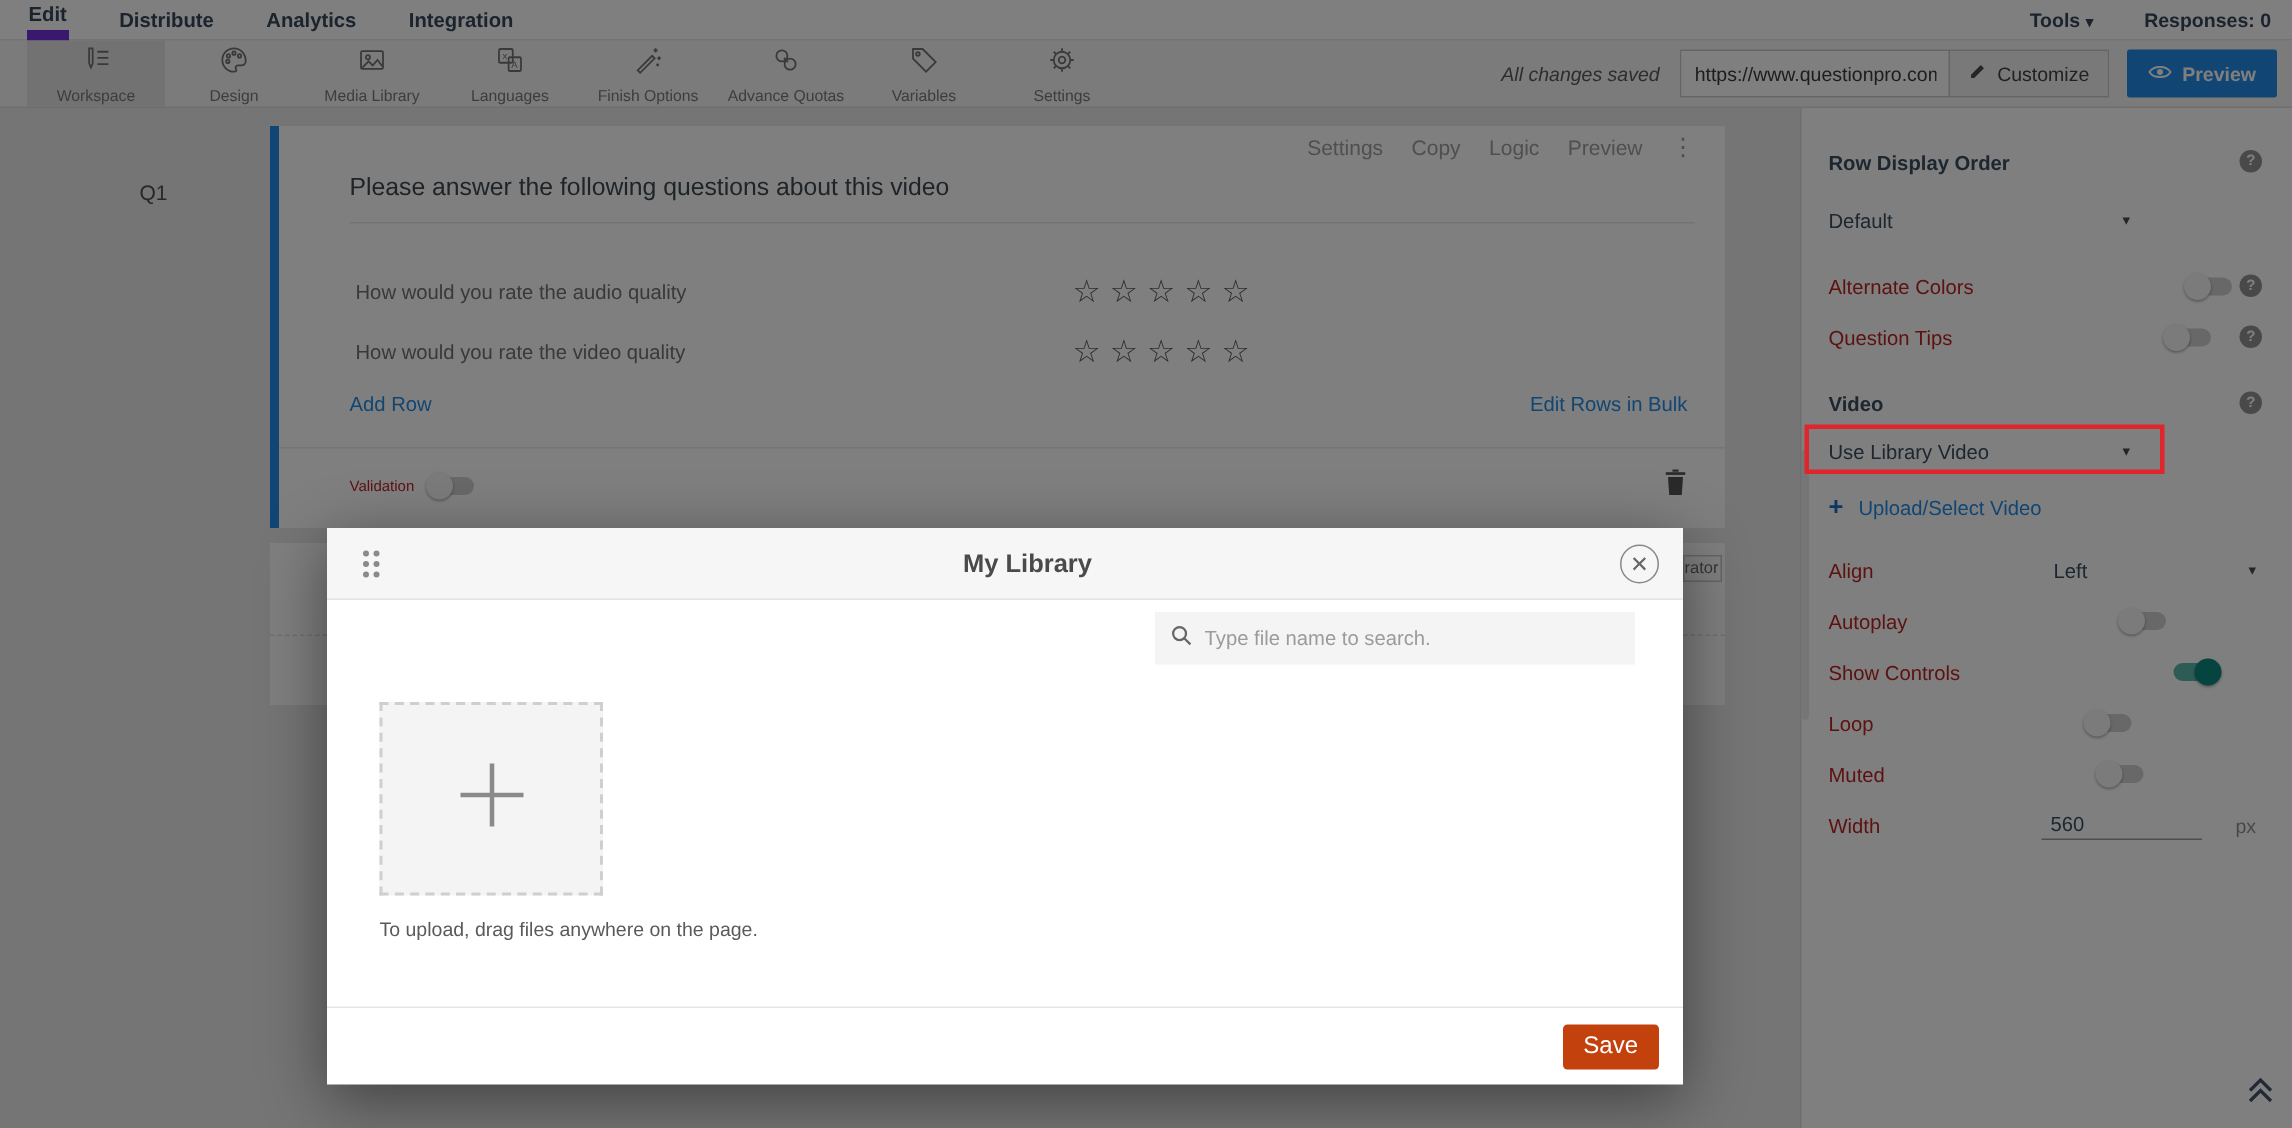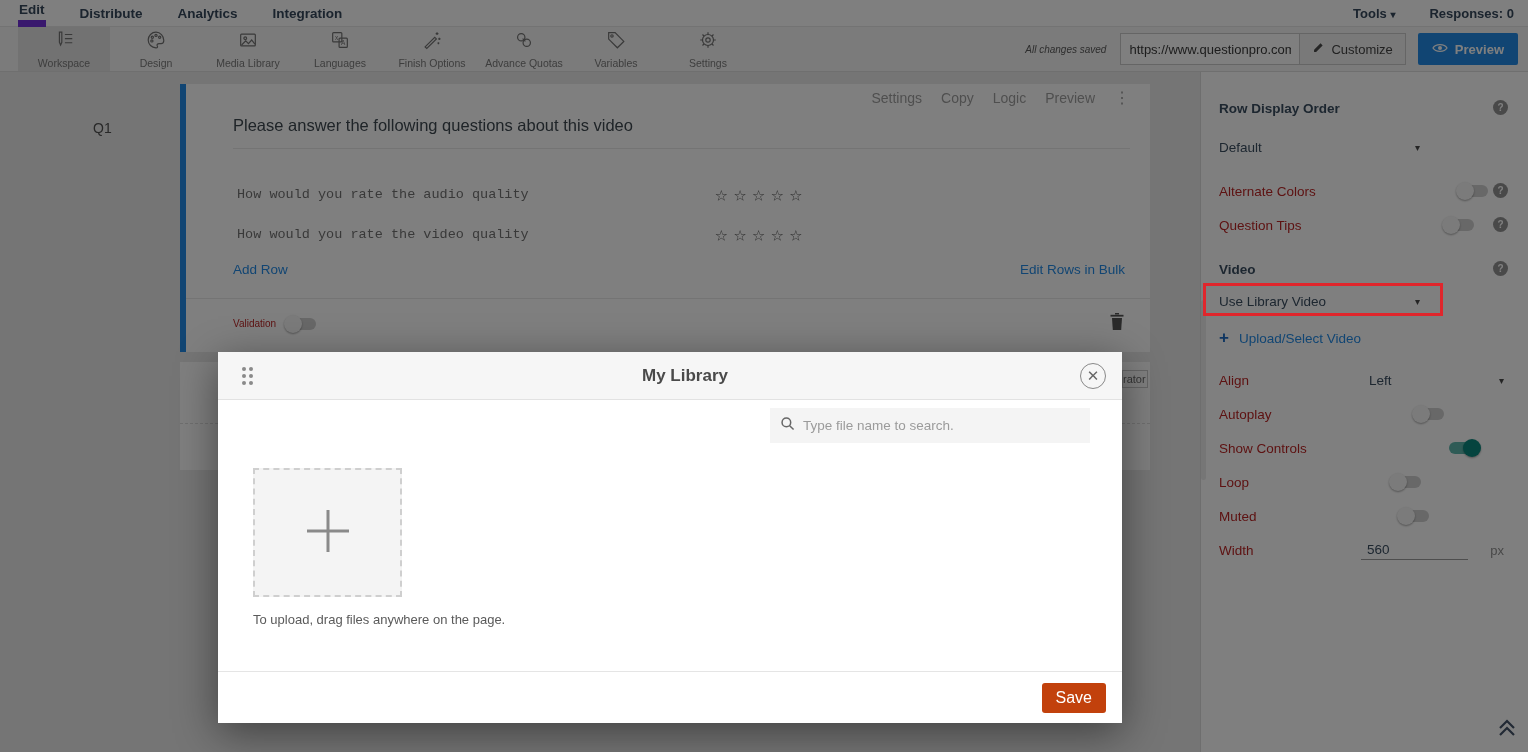--- a/index.html
+++ b/index.html
@@ -20,40 +20,40 @@
 
   
   .toolbar { position:absolute; left:0; top:27px; width:100%; height:45px; background:#f6f6f6;
              display:flex; align-items:stretch; padding-left:18px; border-bottom:1px solid #dedede; }
   .tb-btn { width:92px; display:flex; flex-direction:column; align-items:center; justify-content:center;
             gap:2px; cursor:pointer; }
   .tb-btn.selected { background:#e3e3e3; }
   .tb-btn svg { stroke:#6e6e6e; fill:none; stroke-width:1.3; }
   .tb-btn .tb-label { font-size:10.5px; color:#767676; white-space:nowrap; }
   .tb-right { margin-left:auto; display:flex; align-items:center; padding-right:10px; }
-  .autosave { font-size:10px; font-style:italic; color:#555; margin-right:14px; }
+  .autosave { font-size:13px; font-style:italic; color:#555; margin-right:14px; }
   .url-group { display:flex; align-items:stretch; height:32px; border:1px solid #c9c9c9; background:#fff; }
   .url-input { width:178px; border:none; outline:none; font-size:13px; color:#333; padding:0 8px;
                font-family:"Liberation Sans", sans-serif; background:#fff; }
   .customize-btn { display:flex; align-items:center; gap:6px; padding:0 12px; background:#f3f3f3;
                    border-left:1px solid #c9c9c9; font-size:13px; color:#3c3c3c; cursor:pointer; }
   .preview-btn { margin-left:12px; height:32px; padding:0 14px; background:#1b87e6; color:#fff;
                  display:flex; align-items:center; gap:7px; font-size:13px; font-weight:700;
                  border:none; border-radius:2px; cursor:pointer; }
 
   
   .q-label { position:absolute; left:93px; top:120px; font-size:14px; color:#4a4a4a; }
   .q-card { position:absolute; left:180px; top:84px; width:970px; height:268px; background:#fff;
             border-left:6px solid #1b87e6; }
   .q-actions { position:absolute; top:4px; right:20px; display:flex; align-items:center; gap:19px; }
   .q-actions .action { font-size:14px; color:#9b9b9b; cursor:pointer; }
   .q-actions .kebab { font-size:16px; color:#9b9b9b; cursor:pointer; letter-spacing:0; }
   .q-title { position:absolute; left:47px; right:20px; top:32px; font-size:16.5px; color:#37424a;
              padding-bottom:13px; border-bottom:1px solid #e8e8e8; }
-  .rate-row { position:absolute; left:51px; right:25px; display:flex; align-items:center;font-family:Liberation Mono, monospace; }
+  .rate-row { position:absolute; left:51px; right:25px; display:flex; align-items:center; }
   .rate-row .row-label { width:478px; font-size:13.5px; color:#6e6e6e; }
   .rate-row .stars { font-size:21px; color:#555; letter-spacing:6px; }
   .row-1 { top:98px; } .row-2 { top:138px; }
   .bulk-row { position:absolute; left:47px; right:25px; top:178px; display:flex; justify-content:space-between; }
   .link-blue { font-size:13.5px; color:#1b87e6; cursor:pointer; }
   .q-divider { position:absolute; left:0; right:0; top:214px; border-top:1px solid #e8e8e8; }
   .validation-row { position:absolute; left:47px; right:25px; top:228px; display:flex; align-items:center; }
   .validation-row .v-label { font-size:10px; color:#b91c1c; margin-right:10px; }
   .trash { margin-left:auto; cursor:pointer; }
 

